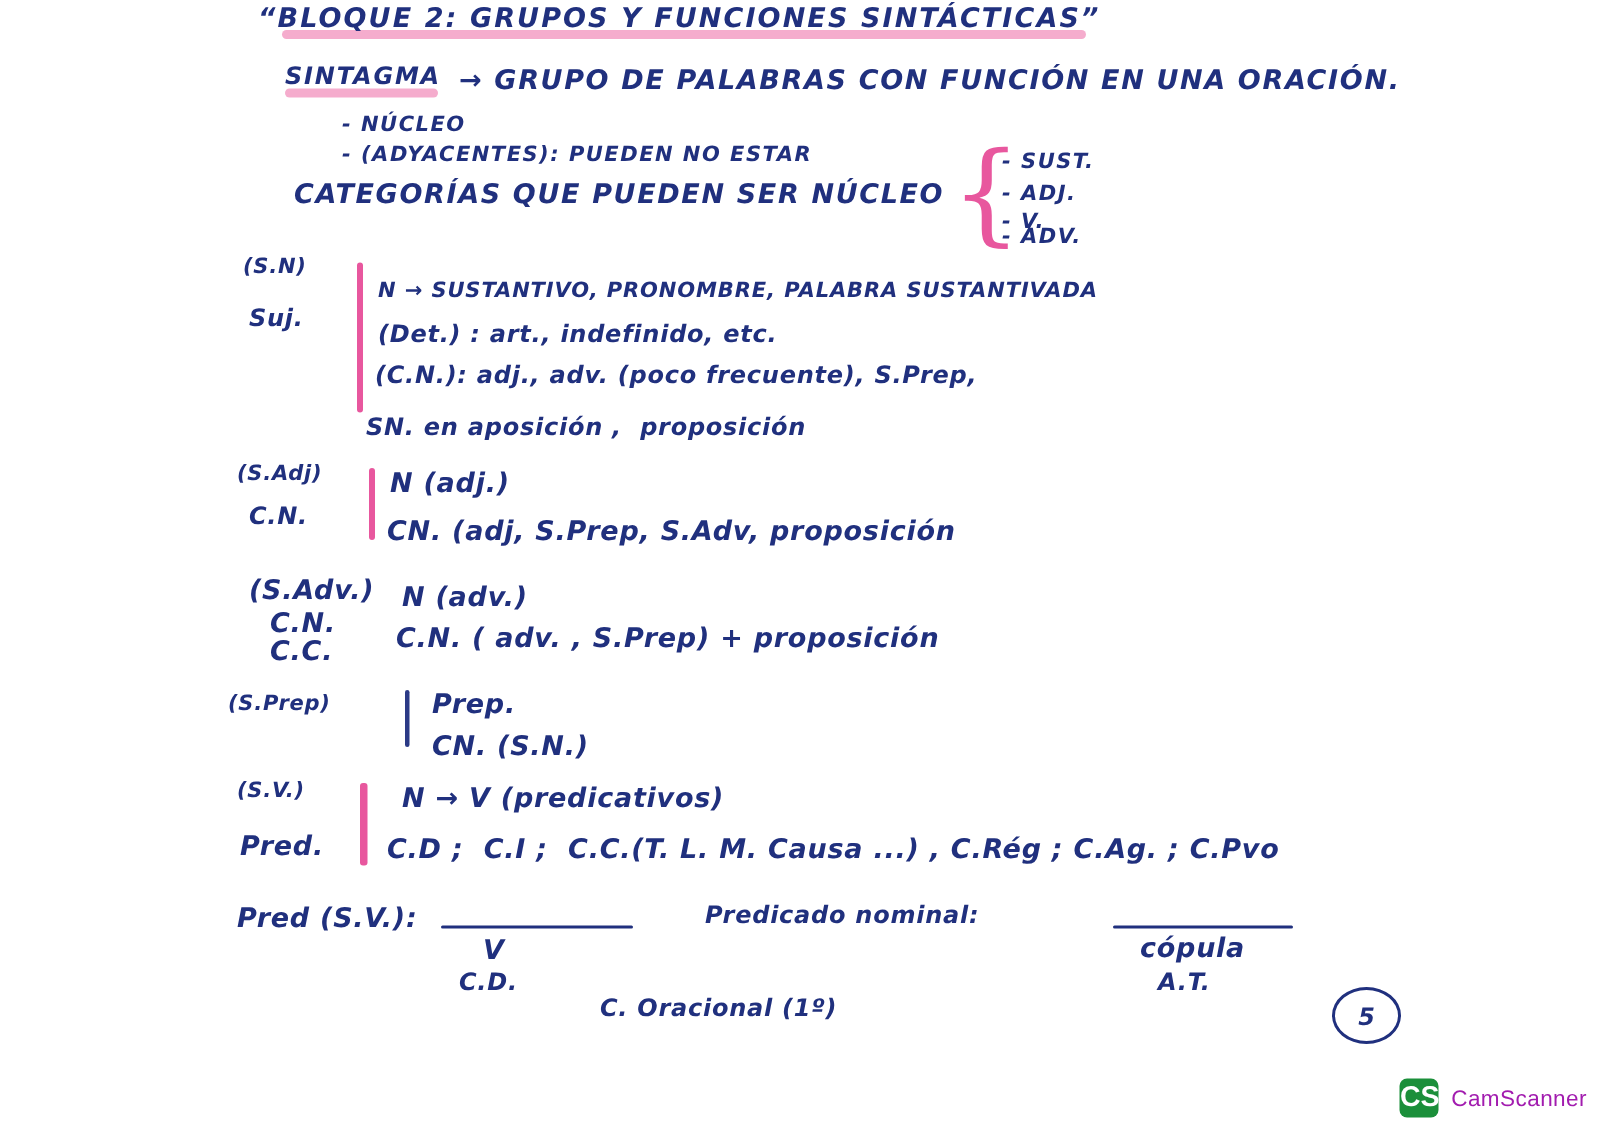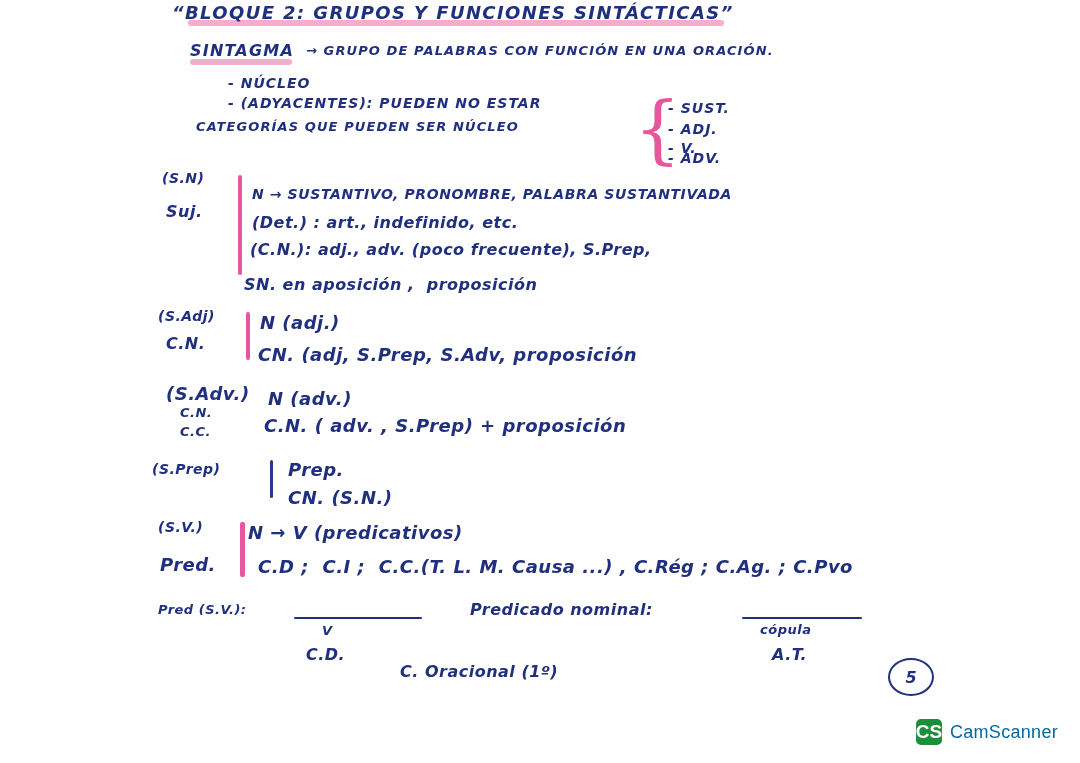--- a/index.html
+++ b/index.html
@@ -21,21 +21,21 @@
     position: absolute;
     color: #20307e;
     font-family: "DejaVu Sans", sans-serif;
     font-style: italic;
     font-weight: 600;
     white-space: pre;
     letter-spacing: 0.5px;
     transform-origin: left center;
   }
   .t14 { font-size: 14px; }
-  .t15 { font-size: 13px; }
+  .t15 { font-size: 18px; }
   .t16 { font-size: 16px; }
   .t17 { font-size: 18px; }
   .t18 { font-size: 14px; }
 
   
   .highlight {
     position: absolute;
     background: #f39ec4;
     opacity: 0.85;
     border-radius: 3px;
@@ -100,22 +100,22 @@
     font-family: "Liberation Sans", sans-serif;
     font-weight: 700;
     font-size: 19px;
     display: flex;
     align-items: center;
     justify-content: center;
     font-style: normal;
   }
   .cs-text {
     font-family: "Liberation Sans", sans-serif;
-    font-size: 18px;
-    color: #0369a1;
+    font-size: 15px;
+    color: #a21caf;
     font-style: normal;
     letter-spacing: 0.3px;
   }
 </style>
 </head>
 <body>
 
 <div id="page">
 
   <div class="highlight" style="left:188px; top:20px; width:536px; height:6px;"></div>
@@ -161,21 +161,21 @@
 
   <div class="hw t18" style="left:152px; top:461px;">(S.Prep)</div>
   <div class="blue-bar" style="left:270px; top:460px; width:3px; height:38px;"></div>
   <div class="hw t17" style="left:288px; top:459px;">Prep.</div>
   <div class="hw t17" style="left:288px; top:487px;">CN. (S.N.)</div>
 
   <div class="hw t18" style="left:158px; top:519px;">(S.V.)</div>
   <div class="hw t17" style="left:160px; top:554px;">Pred.</div>
   <div class="pink-bar" style="left:240px; top:522px; width:5px; height:55px;"></div>
 
-  <div class="hw t17" style="left:248px; top:522px;">N → V (predicativos)</div>
+  <div class="hw t17" style="left:268px; top:522px;">N → V (predicativos)</div>
   <div class="hw t17" style="left:258px; top:556px;">C.D ;  C.I ;  C.C.(T. L. M. Causa ...) , C.Rég ; C.Ag. ; C.Pvo</div>
 
   <div class="hw t15" style="left:158px; top:602px;">Pred (S.V.):</div>
   <div class="rule" style="left:294px; top:617px; width:128px;"></div>
   <div class="hw t15" style="left:322px; top:623px;">V</div>
   <div class="hw t16" style="left:306px; top:645px;">C.D.</div>
   <div class="hw t16" style="left:400px; top:662px;">C. Oracional (1º)</div>
 
   <div class="hw t16" style="left:470px; top:600px;">Predicado nominal:</div>
   <div class="rule" style="left:742px; top:617px; width:120px;"></div>

